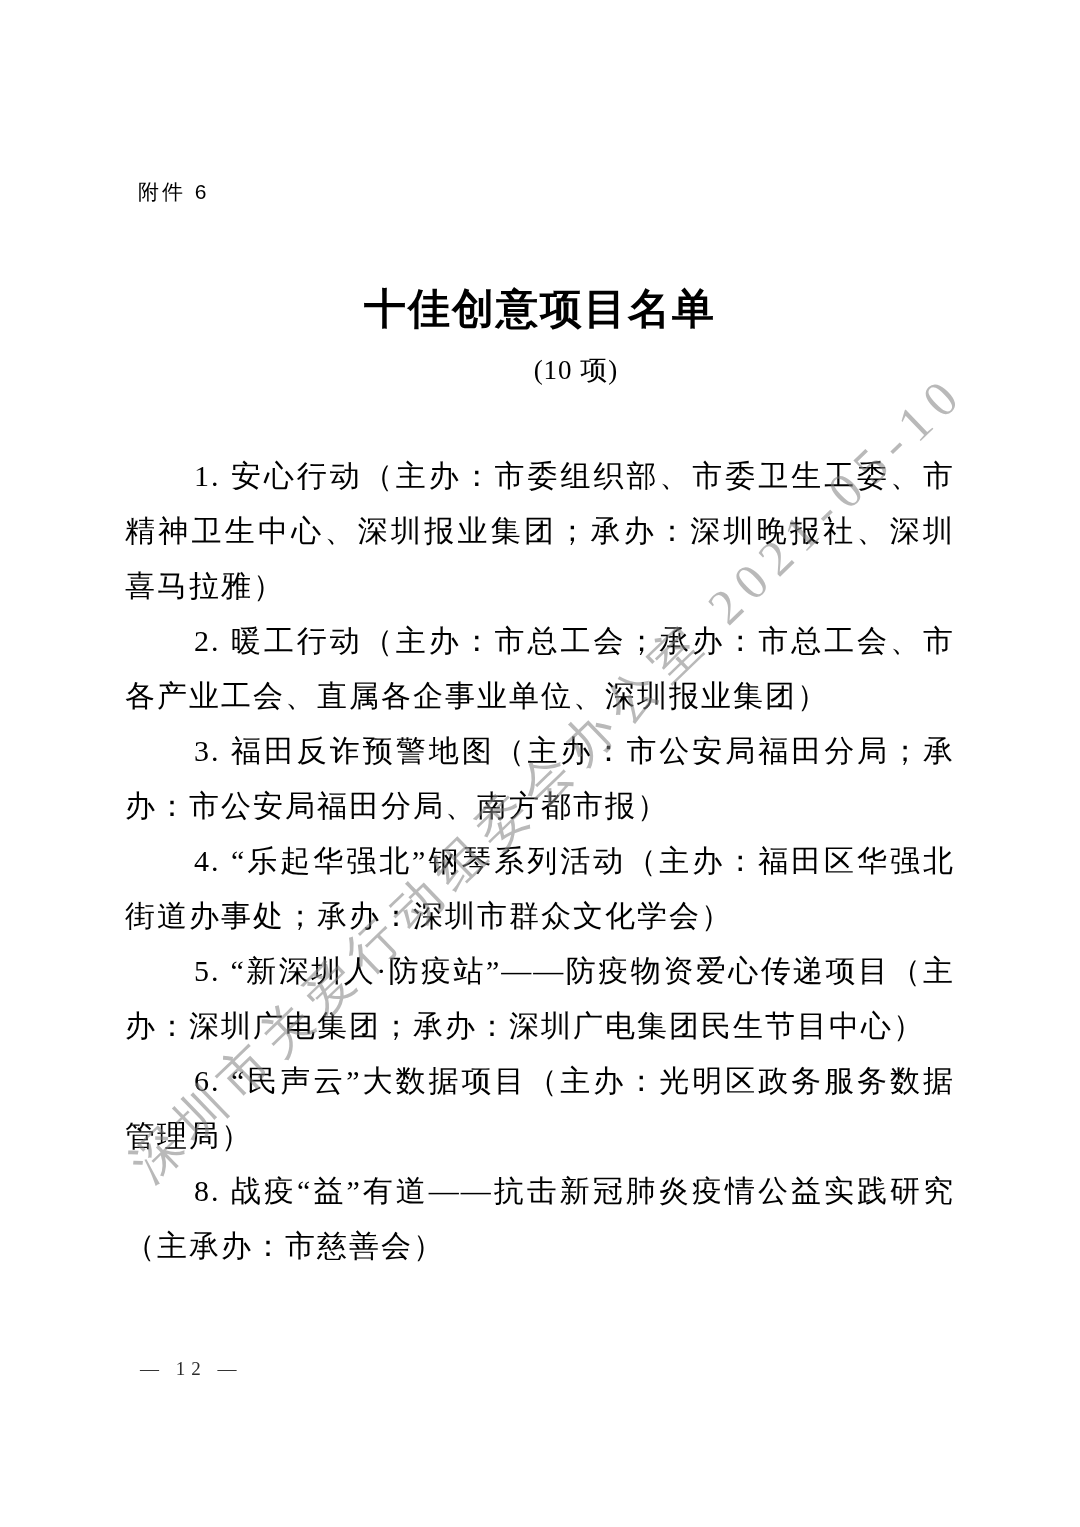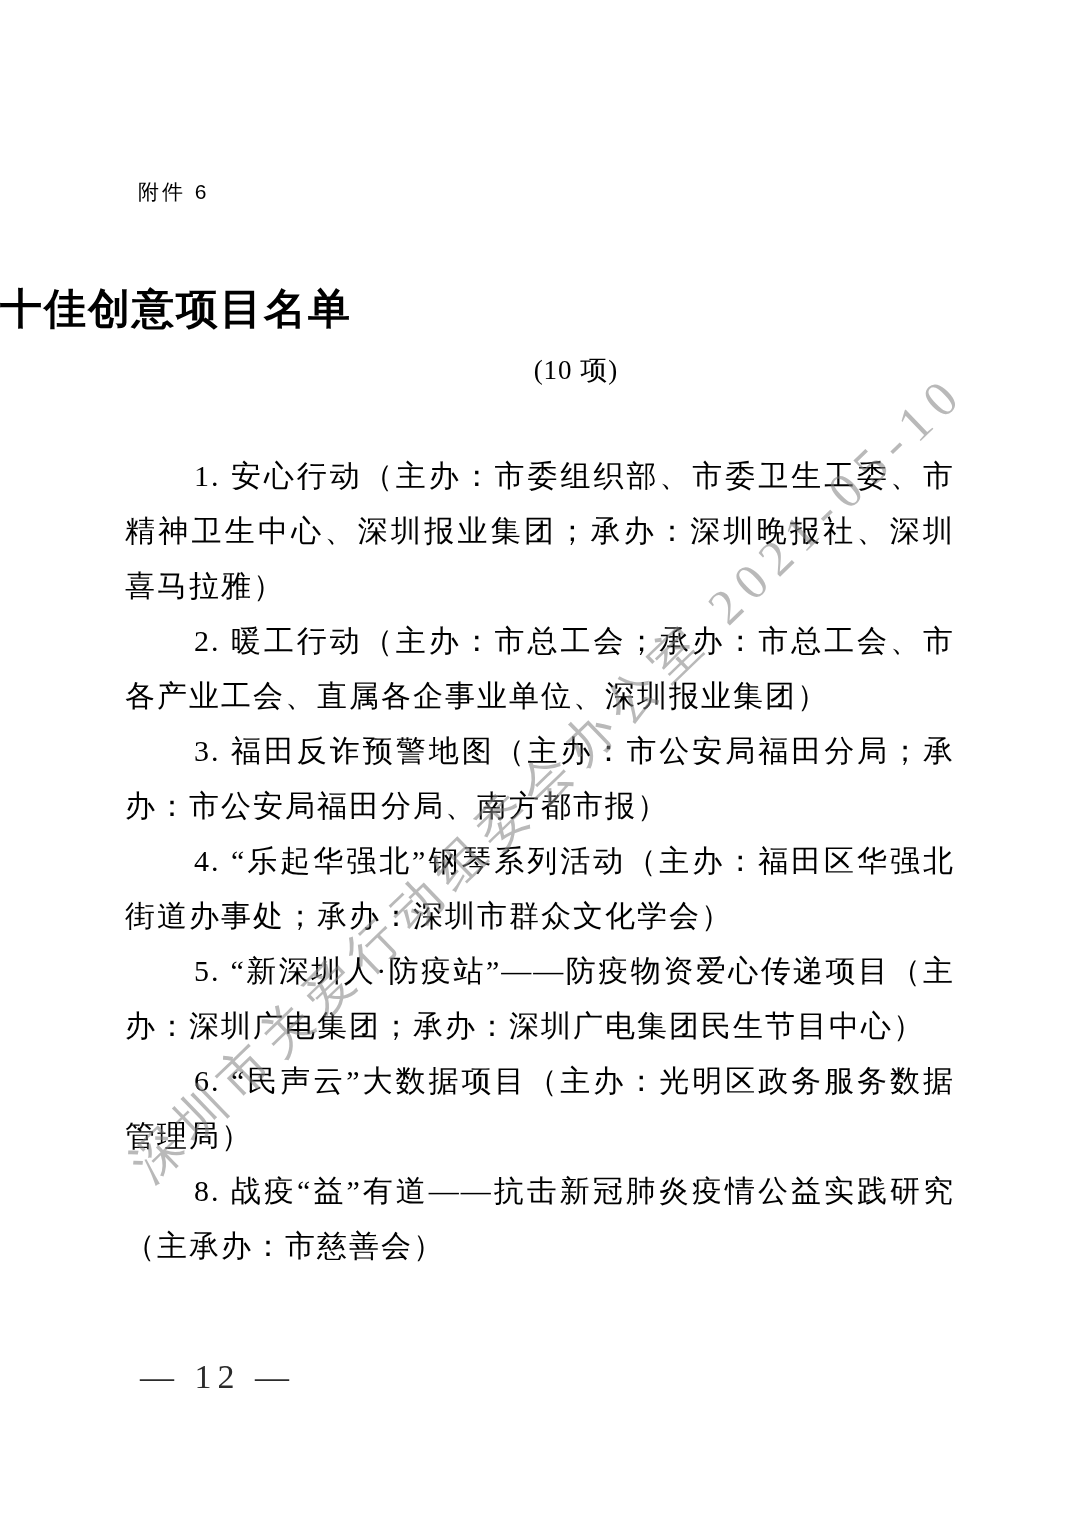--- a/index.html
+++ b/index.html
@@ -26,21 +26,21 @@
     letter-spacing: 3px;
     color: #000000;
     white-space: nowrap;
     margin-left: 10px;
   }
   .doc-title {
     position: absolute;
     left: 0;
     top: 281px;
     width: 100%;
-    text-align: left;
+    text-align: center;
     font-weight: 700;
     font-size: 42px;
     letter-spacing: 2px;
     color: #000000;
   }
   .doc-subtitle {
     position: absolute;
     left: 0;
     top: 352px;
     width: 100%;
@@ -77,21 +77,21 @@
     letter-spacing: 10px;
     white-space: nowrap;
     color: rgba(128, 128, 128, 0.55);
     z-index: 2;
     pointer-events: none;
   }
   .page-footer {
     position: absolute;
     left: 140px;
     top: 1358px;
-    font-size: 34px;
+    font-size: 19px;
     letter-spacing: 6px;
     color: #2b2b2b;
     z-index: 1;
     white-space: nowrap;
   }
 </style>
 </head>
 <body>
 
 <div class="page">

